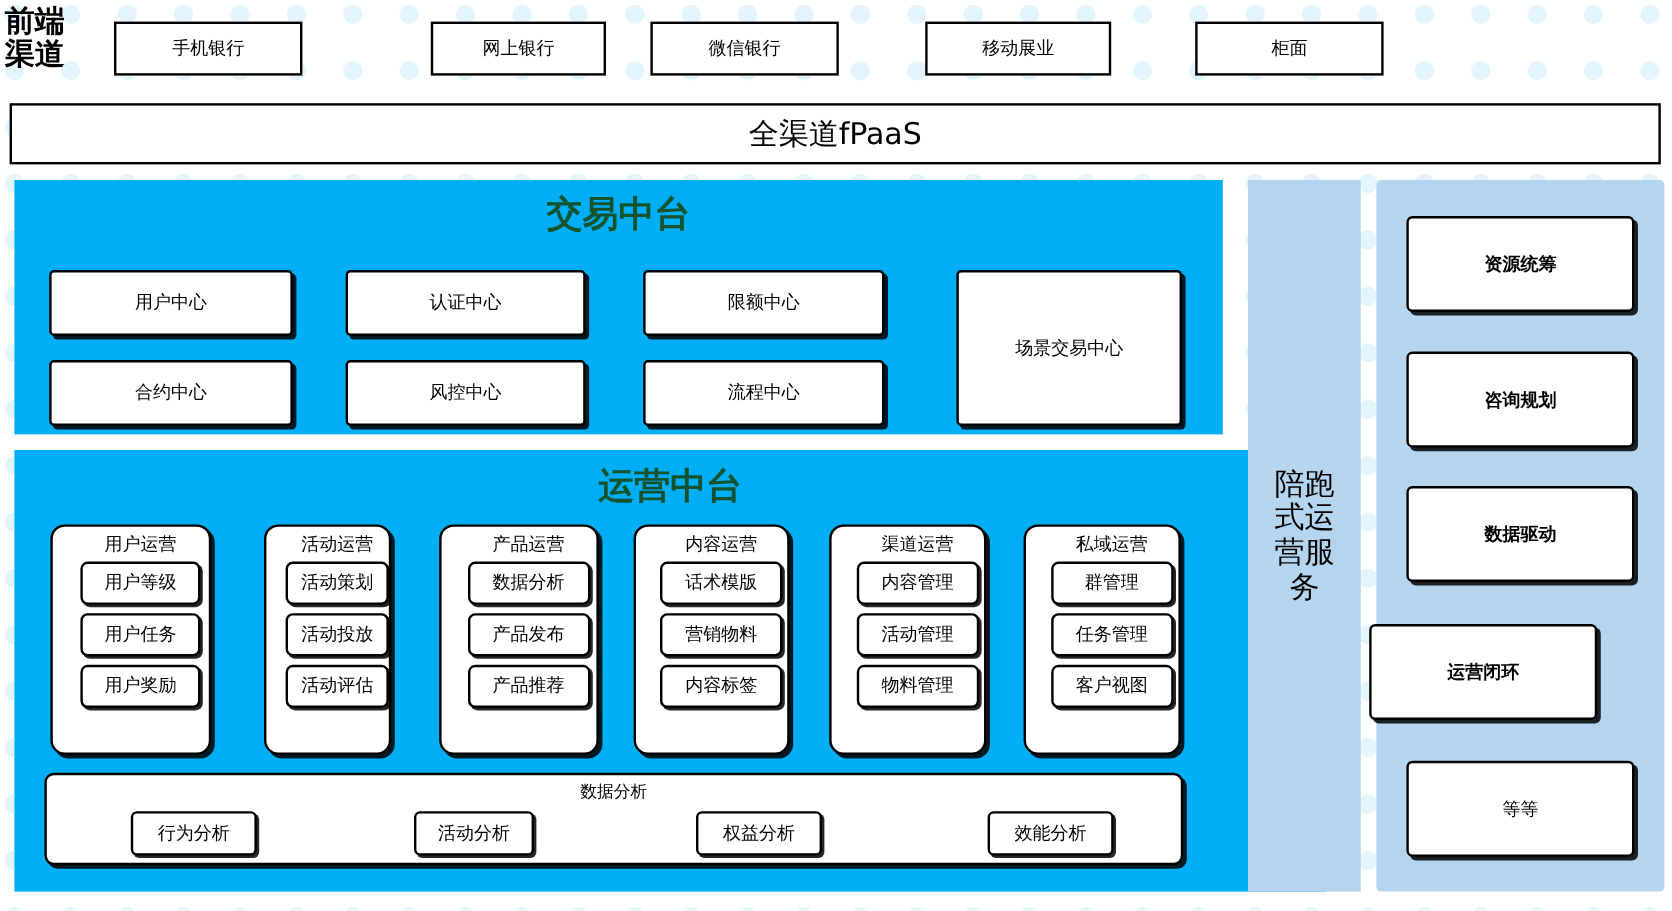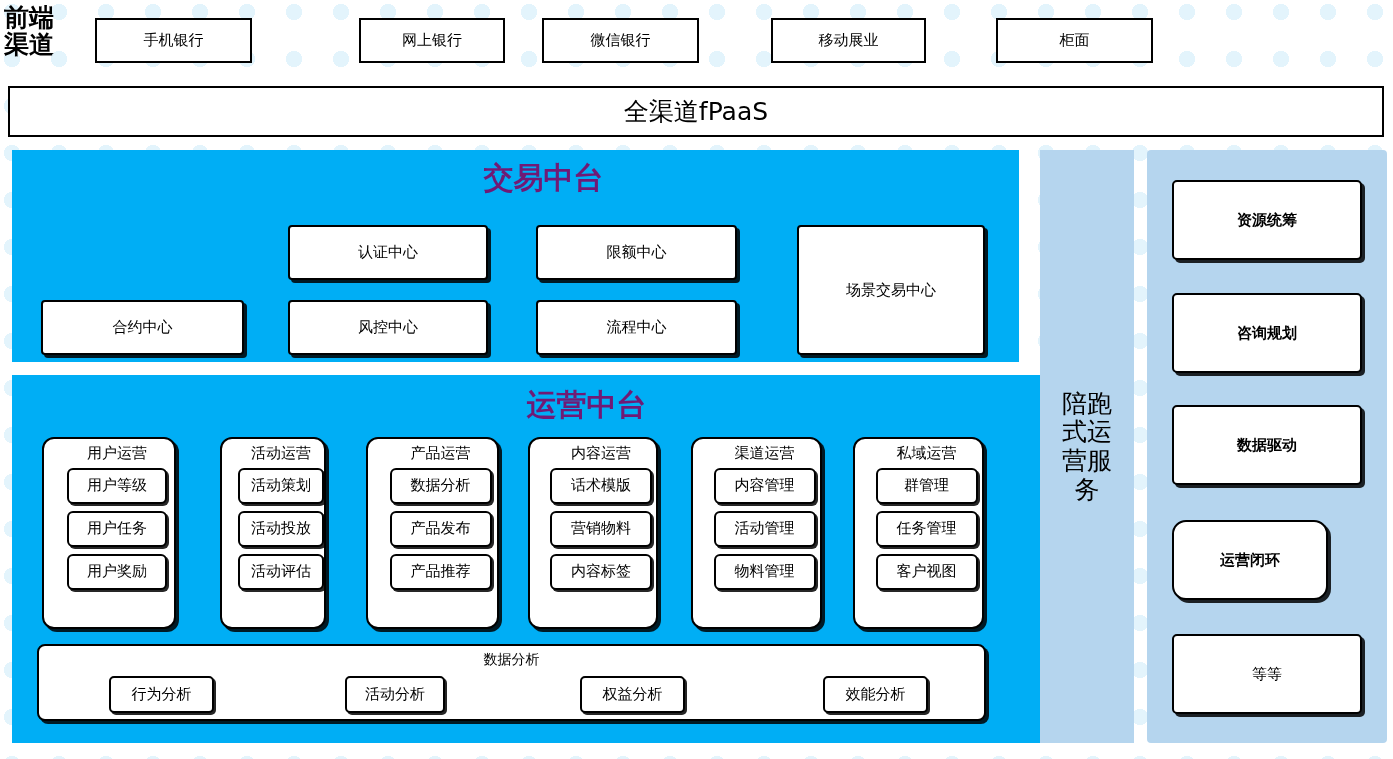--- a/index.html
+++ b/index.html
@@ -37,22 +37,22 @@
   .fpaas-bar{
     background:#ffffff;border:2px solid #000;
     display:flex;align-items:center;justify-content:center;
     font-size:25px;color:#000;
   }
 
   
   .panel-cyan{background:#00AEF5;}
   .panel-title{
     font-family:"DejaVu Serif","Liberation Serif",serif;
-    font-weight:bold;font-size:30px;color:#701a75;
-    text-align:center;width:100%;margin-left:28px;
+    font-weight:bold;font-size:30px;color:#14532d;
+    text-align:center;width:100%;
   }
 
   
   .tx-box{
     background:#fff;border:2px solid #000;border-radius:4px;
     box-shadow:3px 3px 0 rgba(0,0,0,0.85);
     display:flex;align-items:center;justify-content:center;
     font-size:15px;color:#000;
   }
 
@@ -137,20 +137,23 @@
   </div>
 
   <div class="abs fpaas-bar" style="left:8px;top:86px;width:1376px;height:51px;">
     <span>全渠道fPaaS</span>
   </div>
 
   <div class="abs panel-cyan" style="left:12px;top:150px;width:1007px;height:212px;">
     <div class="panel-title" style="margin-top:8px;">交易中台</div>
   </div>
 
+  <div class="abs tx-box" style="left:41px;top:225px;width:203px;height:55px;">
+    <span>用户中心</span>
+  </div>
   <div class="abs tx-box" style="left:288px;top:225px;width:200px;height:55px;">
     <span>认证中心</span>
   </div>
   <div class="abs tx-box" style="left:536px;top:225px;width:201px;height:55px;">
     <span>限额中心</span>
   </div>
 
   <div class="abs tx-box" style="left:41px;top:300px;width:203px;height:55px;">
     <span>合约中心</span>
   </div>
@@ -240,20 +243,20 @@
 
   <div class="abs svc-box" style="left:1172px;top:180px;width:190px;height:80px;">
     <span>资源统筹</span>
   </div>
   <div class="abs svc-box" style="left:1172px;top:293px;width:190px;height:80px;">
     <span>咨询规划</span>
   </div>
   <div class="abs svc-box" style="left:1172px;top:405px;width:190px;height:80px;">
     <span>数据驱动</span>
   </div>
-  <div class="abs svc-box" style="left:1172px;top:520px;width:156px;height:80px;border-radius:14px;">
+  <div class="abs svc-box" style="left:1141px;top:520px;width:190px;height:80px;">
     <span>运营闭环</span>
   </div>
   <div class="abs svc-box plain" style="left:1172px;top:634px;width:190px;height:80px;">
     <span>等等</span>
   </div>
 
 </div>
 
 </body></html>

